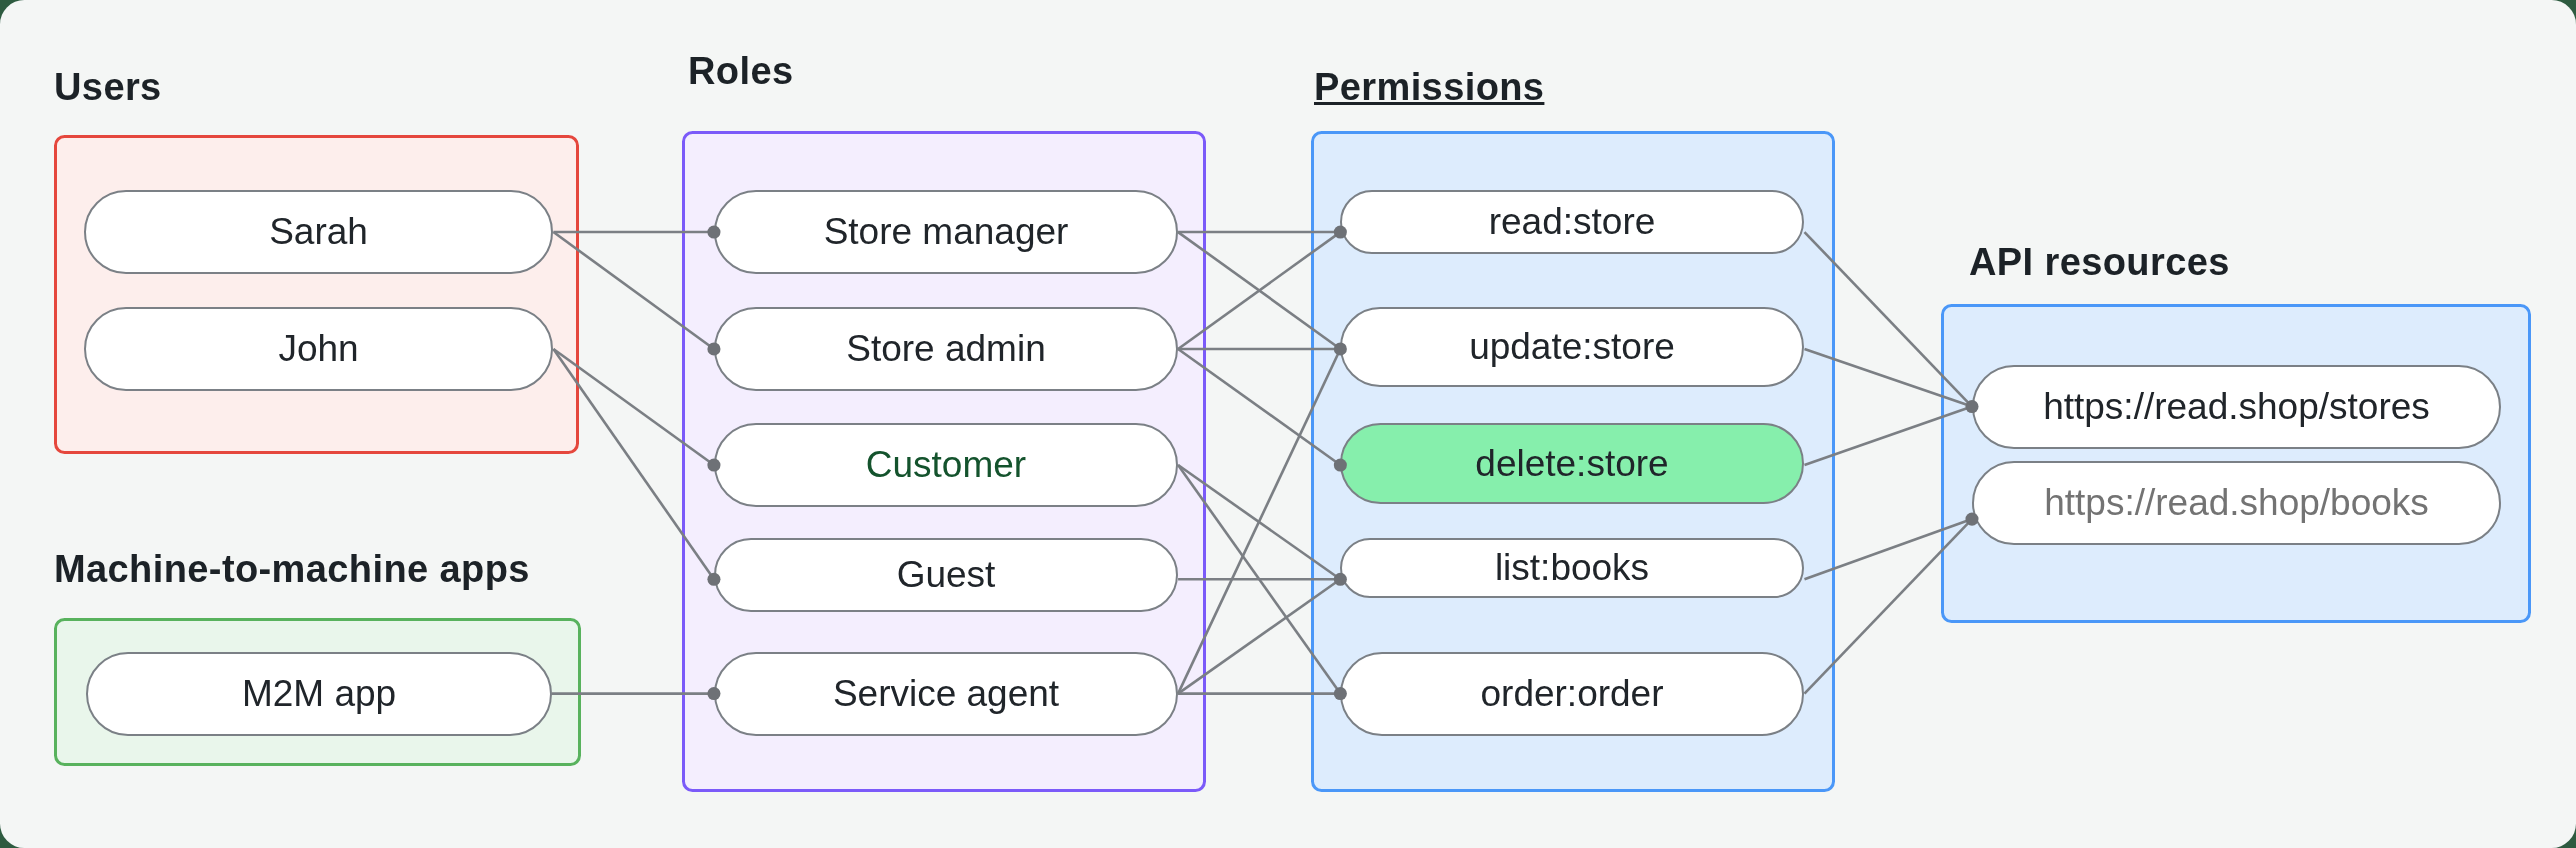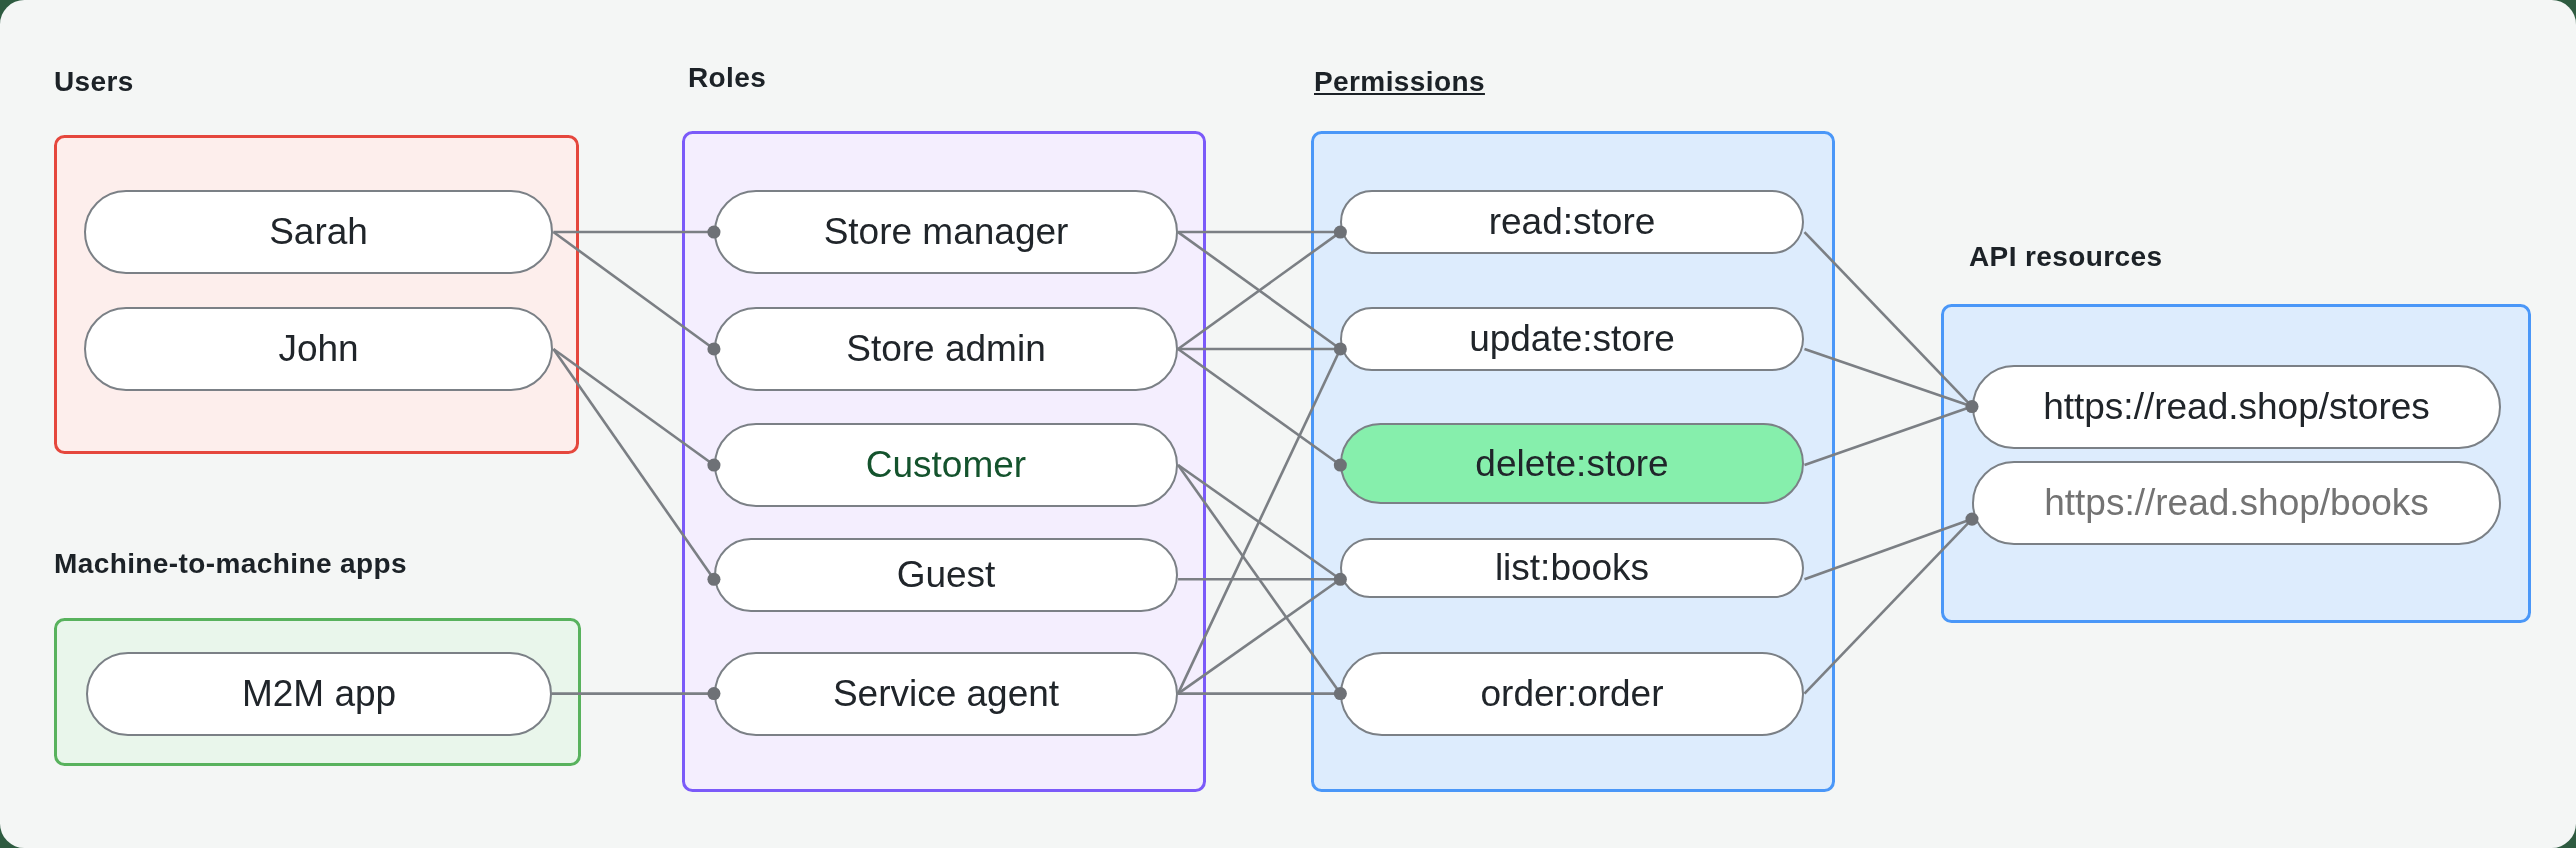--- a/index.html
+++ b/index.html
@@ -21,21 +21,21 @@
   }
   .group-box {
     position: absolute;
     border-style: solid;
     border-width: 3.5px;
     border-radius: 10.5px;
     box-sizing: border-box;
   }
   .group-label {
     position: absolute;
-    font-size: 28px;
+    font-size: 38px;
     font-weight: 600;
     color: #1c2227;
     letter-spacing: 0.4px;
     white-space: nowrap;
   }
   .node {
     position: absolute;
     background: #ffffff;
     border: 2.6px solid #7b8086;
     border-radius: 872px;
@@ -61,35 +61,35 @@
   <div id="groups-layer">
       <div class="group-box" style="left: 54px; top: 135px; width: 525px; height: 319px; border-color: rgb(229, 71, 61); background: rgb(253, 238, 236);"></div>
       <div class="group-box" style="left: 54px; top: 618px; width: 527px; height: 148px; border-color: rgb(88, 178, 93); background: rgb(233, 246, 235);"></div>
       <div class="group-box" style="left: 682px; top: 131px; width: 524px; height: 661px; border-color: rgb(123, 90, 249); background: rgb(244, 238, 254);"></div>
       <div class="group-box" style="left: 1311px; top: 131px; width: 524px; height: 661px; border-color: rgb(74, 151, 248); background: rgb(221, 236, 253);"></div>
       <div class="group-box" style="left: 1941px; top: 304px; width: 590px; height: 319px; border-color: rgb(74, 151, 248); background: rgb(221, 236, 253);"></div>
     </div>
   <div id="labels-layer">
       <div class="group-label" style="left: 54px; top: 66px; color: rgb(28, 34, 39);">Users</div>
       <div class="group-label" style="left: 54px; top: 548px; color: rgb(28, 34, 39);">Machine-to-machine apps</div>
-      <div class="group-label" style="left: 688px; top: 62px; color: rgb(28, 34, 39);">Roles</div>
+      <div class="group-label" style="left: 688px; top: 50px; color: rgb(28, 34, 39);">Roles</div>
       <div class="group-label" style="left: 1314px; top: 66px; color: rgb(28, 34, 39); text-decoration: underline;">Permissions</div>
       <div class="group-label" style="left: 1969px; top: 241px; color: rgb(28, 34, 39);">API resources</div>
     </div>
   <div id="nodes-layer">
       <div class="node" style="left: 84px; top: 190px; width: 469px; height: 84px; background: rgb(255, 255, 255); border-color: rgb(123, 128, 134); color: rgb(32, 37, 42);">Sarah</div>
       <div class="node" style="left: 84px; top: 307px; width: 469px; height: 84px; background: rgb(255, 255, 255); border-color: rgb(123, 128, 134); color: rgb(32, 37, 42);">John</div>
       <div class="node" style="left: 86px; top: 652px; width: 466px; height: 84px; background: rgb(255, 255, 255); border-color: rgb(123, 128, 134); color: rgb(32, 37, 42);">M2M app</div>
       <div class="node" style="left: 714px; top: 190px; width: 464px; height: 84px; background: rgb(255, 255, 255); border-color: rgb(123, 128, 134); color: rgb(32, 37, 42);">Store manager</div>
       <div class="node" style="left: 714px; top: 307px; width: 464px; height: 84px; background: rgb(255, 255, 255); border-color: rgb(123, 128, 134); color: rgb(32, 37, 42);">Store admin</div>
       <div class="node" style="left: 714px; top: 423px; width: 464px; height: 84px; background: rgb(255, 255, 255); border-color: rgb(123, 128, 134); color: #14532d;">Customer</div>
       <div class="node" style="left: 714px; top: 538px; width: 464px; height: 74px; background: rgb(255, 255, 255); border-color: rgb(123, 128, 134); color: rgb(32, 37, 42);">Guest</div>
       <div class="node" style="left: 714px; top: 652px; width: 464px; height: 84px; background: rgb(255, 255, 255); border-color: rgb(123, 128, 134); color: rgb(32, 37, 42);">Service agent</div>
       <div class="node" style="left: 1340px; top: 190px; width: 464px; height: 64px; background: rgb(255, 255, 255); border-color: rgb(123, 128, 134); color: rgb(32, 37, 42);">read:store</div>
-      <div class="node" style="left: 1340px; top: 307px; width: 464px; height: 64px; background: rgb(255, 255, 255); border-color: rgb(123, 128, 134); color: rgb(32, 37, 42);">update:store</div>
+      <div class="node" style="left: 1340px; top: 307px; width: 464px; height: 80px; background: rgb(255, 255, 255); border-color: rgb(123, 128, 134); color: rgb(32, 37, 42);">update:store</div>
       <div class="node" style="left: 1340px; top: 423px; width: 464px; height: 81px; background: #86efac; border-color: rgb(123, 128, 134); color: rgb(32, 37, 42);">delete:store</div>
       <div class="node" style="left: 1340px; top: 538px; width: 464px; height: 60px; background: rgb(255, 255, 255); border-color: rgb(123, 128, 134); color: rgb(32, 37, 42);">list:books</div>
       <div class="node" style="left: 1340px; top: 652px; width: 464px; height: 84px; background: rgb(255, 255, 255); border-color: rgb(123, 128, 134); color: rgb(32, 37, 42);">order:order</div>
       <div class="node" style="left: 1972px; top: 365px; width: 529px; height: 84px; background: rgb(255, 255, 255); border-color: rgb(123, 128, 134); color: rgb(32, 37, 42);">https://read.shop/stores</div>
       <div class="node" style="left: 1972px; top: 461px; width: 529px; height: 84px; background: rgb(255, 255, 255); border-color: rgb(123, 128, 134); color: #737373; text-align: right;">https://read.shop/books</div>
     </div>
   <svg id="edge-layer" width="2576" height="848" viewBox="0 0 2952 972">
       <line x1="634" y1="266" x2="818" y2="266" stroke="#7b7f84" stroke-width="3"></line>
       <line x1="634" y1="266" x2="818" y2="400" stroke="#7b7f84" stroke-width="3"></line>
       <line x1="634" y1="400" x2="818" y2="533" stroke="#7b7f84" stroke-width="3"></line>

